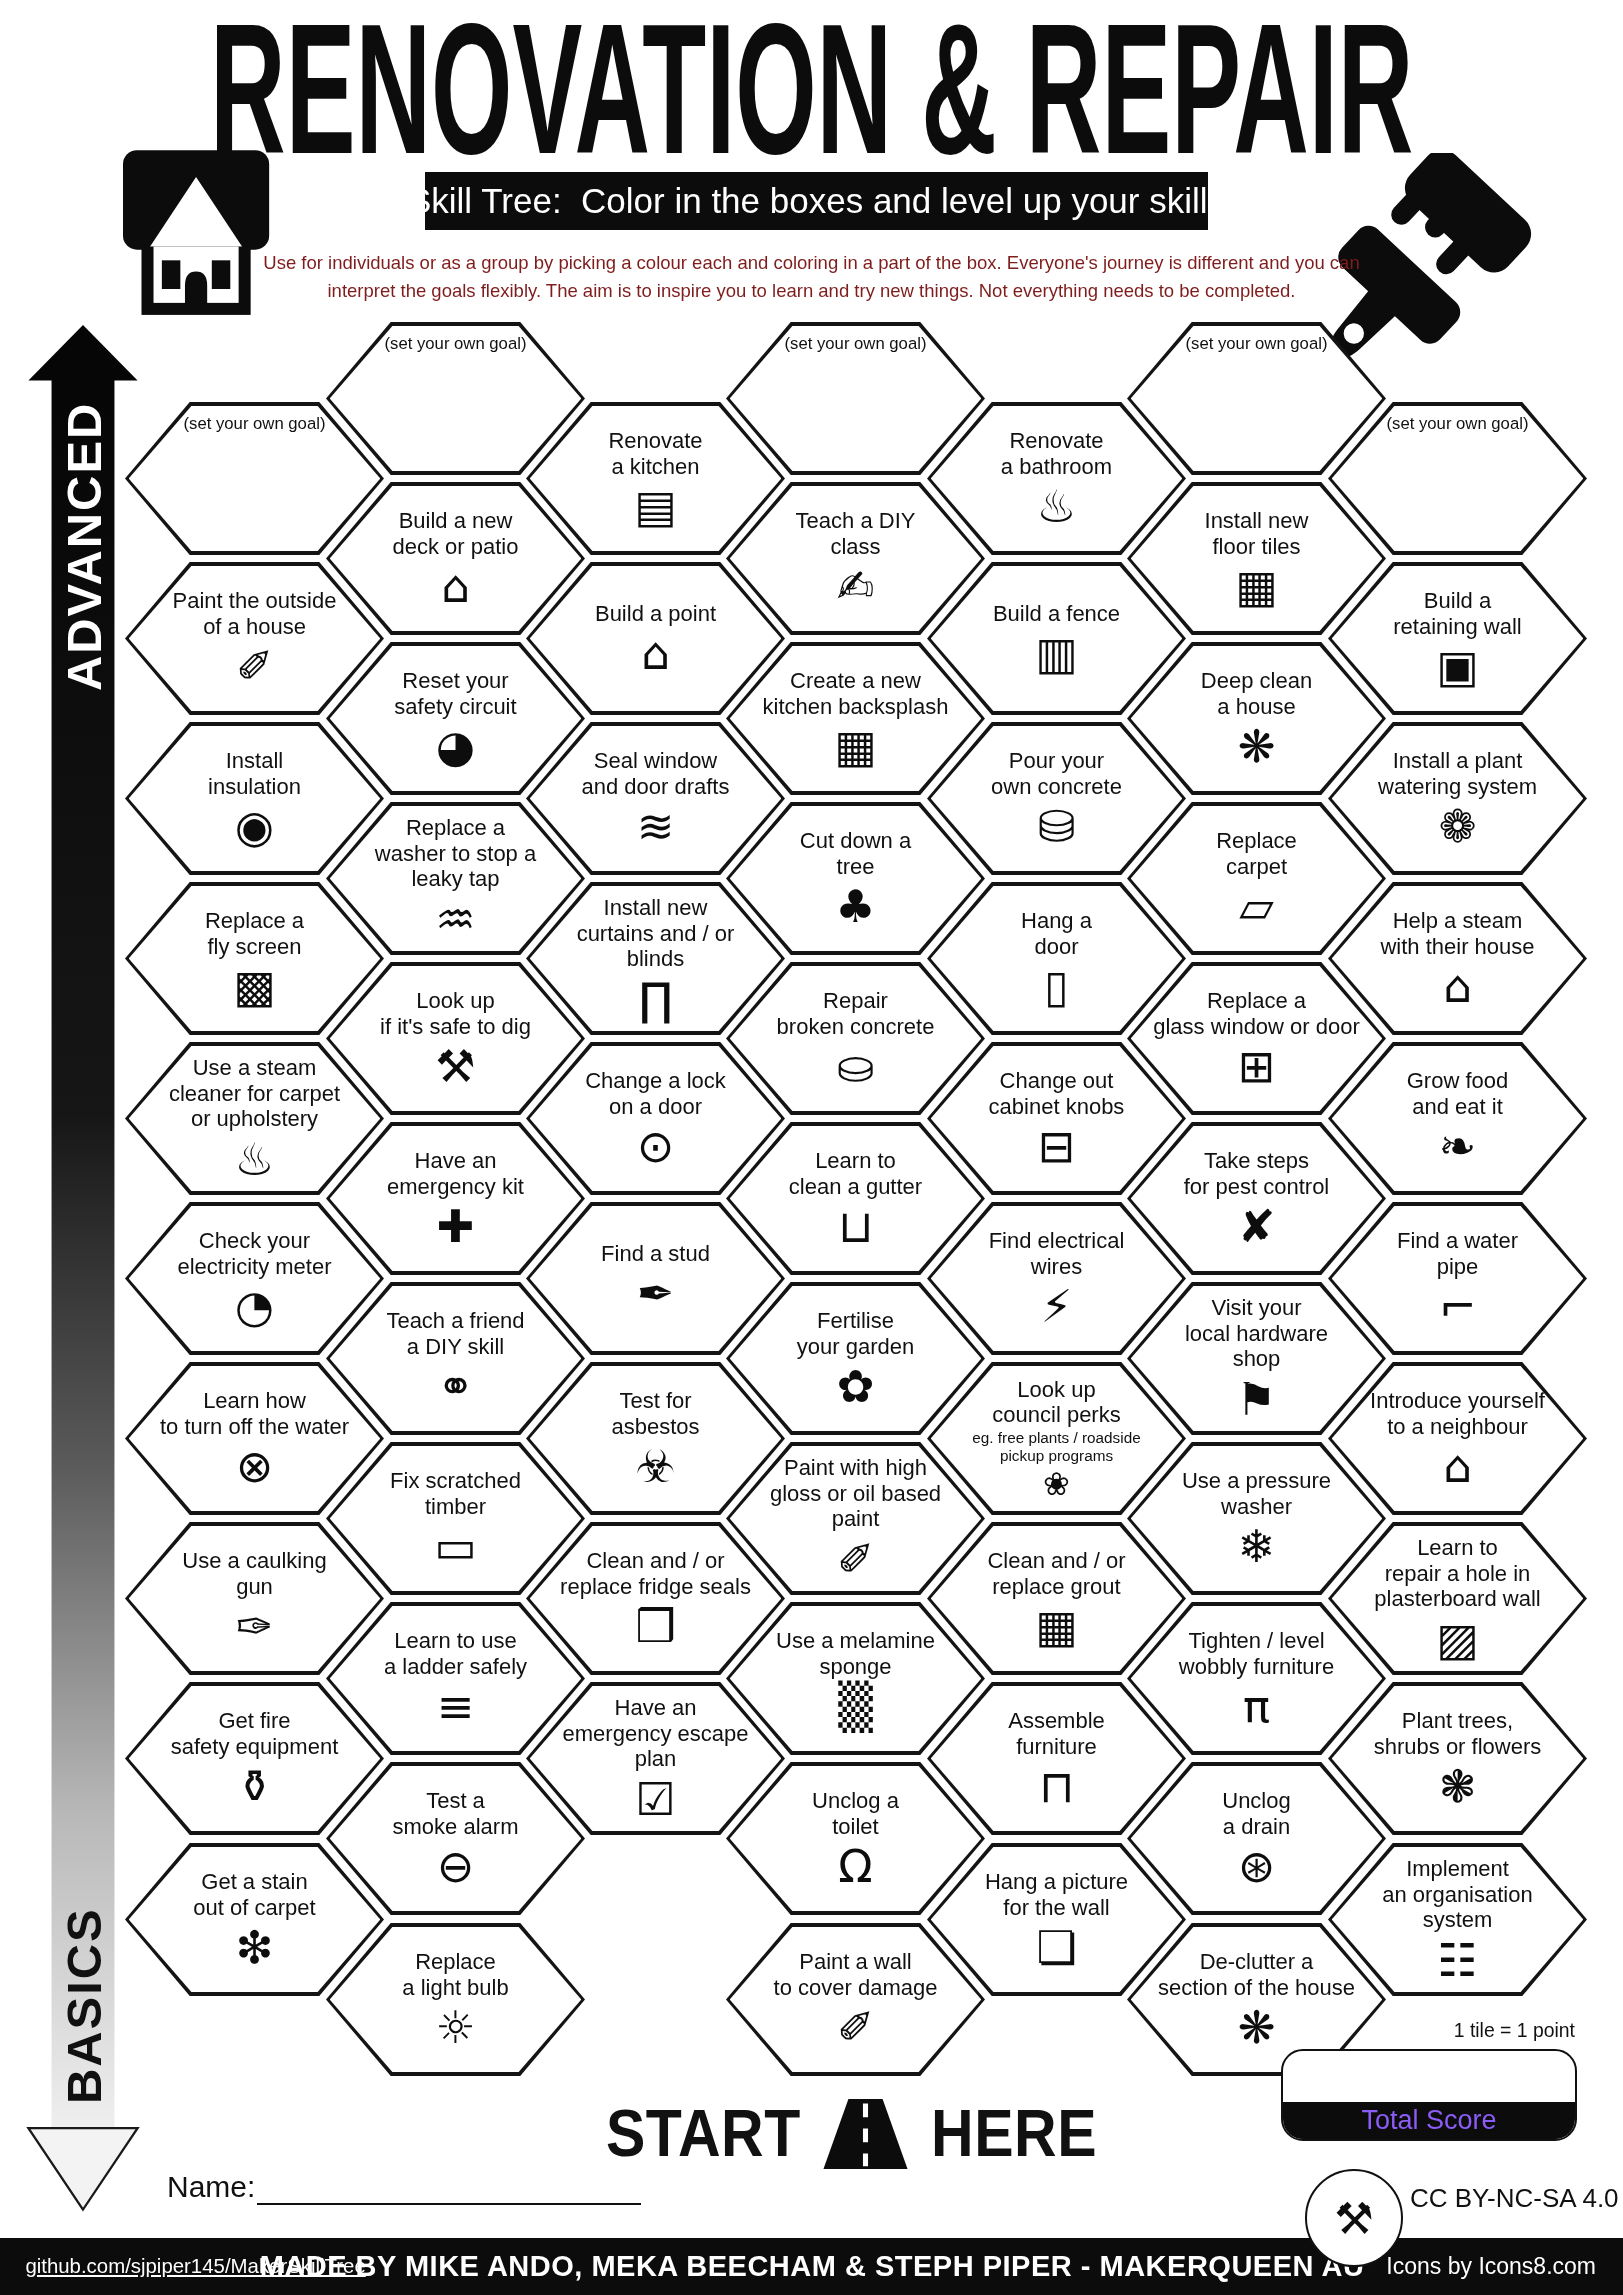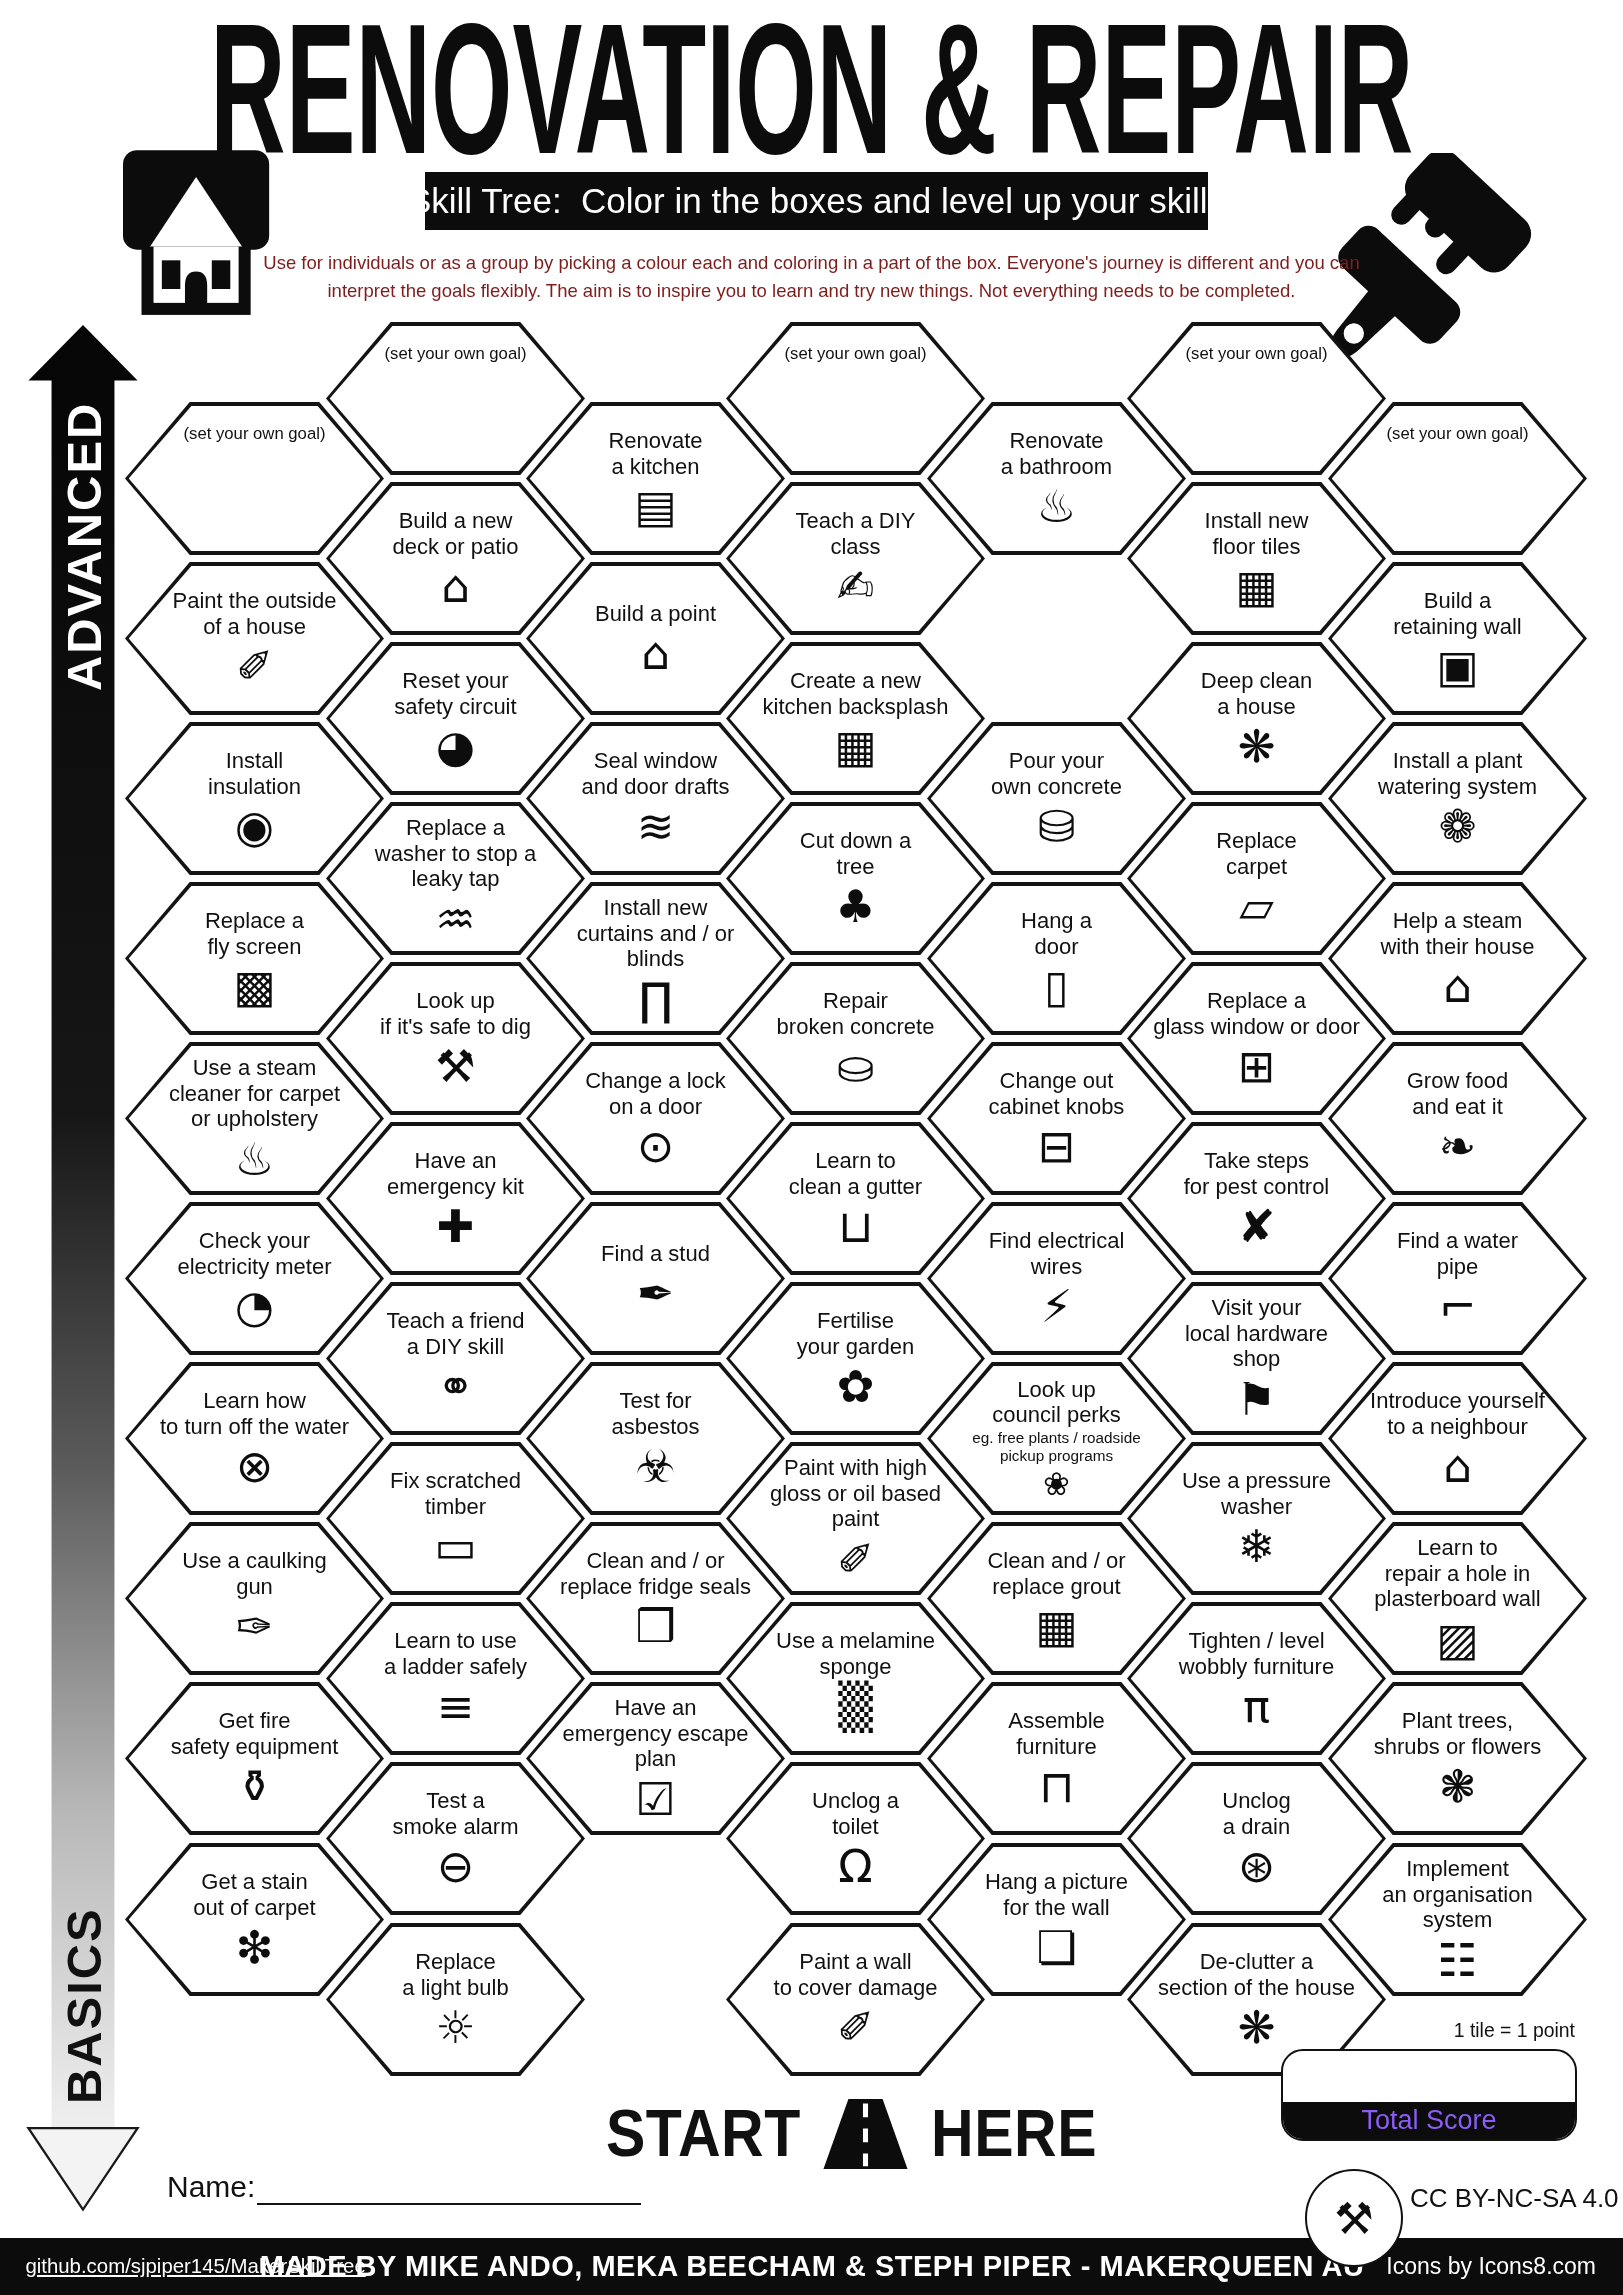--- a/index.html
+++ b/index.html
@@ -23,21 +23,21 @@
   
   .hex-grid{position:absolute;inset:0;}
   .hex{position:absolute;width:259px;height:153px;background:#141414;
        clip-path:polygon(0% 50%,25% 0%,75% 0%,100% 50%,75% 100%,25% 100%);}
   .hex-inner{position:absolute;inset:3.7px;background:#fff;
        clip-path:polygon(0% 50%,25% 0%,75% 0%,100% 50%,75% 100%,25% 100%);}
   .hex-content{position:absolute;inset:0;display:flex;flex-direction:column;align-items:center;
        justify-content:center;gap:4.6px;padding:6.5px 15.7px;box-sizing:border-box;}
   .hex.goal .hex-content{justify-content:flex-start;padding-top:8.3px;}
   .hex-label{font-size:22px;line-height:1.16;text-align:center;white-space:pre-line;color:#111;}
-  .hex-goal-label{font-size:16.7px;text-align:center;color:#111;margin-top:10px;}
+  .hex-goal-label{font-size:16.7px;text-align:center;color:#111;}
   .hex-sub{font-size:15.3px;line-height:1.12;text-align:center;white-space:pre-line;color:#111;margin-top:-2.8px;}
   .hex-icon{font-family:"DejaVu Sans",sans-serif;font-size:45px;line-height:1;color:#0d0d0d;}
   .hex.has-sub .hex-icon{font-size:32px;}
   
   .start-row{position:absolute;left:574px;top:2094px;width:555px;height:79px;
         display:flex;align-items:center;justify-content:center;gap:16.7px;}
   .start-word{font-size:59px;font-weight:800;letter-spacing:0.5px;transform:scaleY(1.12);}
   .name-row{position:absolute;left:167px;top:2170px;}
   .name-label{font-size:30px;color:#111;}
   .name-line{position:absolute;left:90px;top:33px;width:384px;height:2.3px;background:#111;}
@@ -483,20 +483,28 @@
       </div>
       <div class="hex" style="left: 927px; top: 402px;">
         <div class="hex-inner">
           <div class="hex-content">
             <div class="hex-label">Renovate
 a bathroom</div>
             <div class="hex-icon">♨</div>
           </div>
         </div>
       </div>
+      <div class="hex" style="left: 927px; top: 562px;">
+        <div class="hex-inner">
+          <div class="hex-content">
+            <div class="hex-label">Build a fence</div>
+            <div class="hex-icon">▥</div>
+          </div>
+        </div>
+      </div>
       <div class="hex" style="left: 927px; top: 722px;">
         <div class="hex-inner">
           <div class="hex-content">
             <div class="hex-label">Pour your
 own concrete</div>
             <div class="hex-icon">⛁</div>
           </div>
         </div>
       </div>
       <div class="hex" style="left: 927px; top: 882px;">

